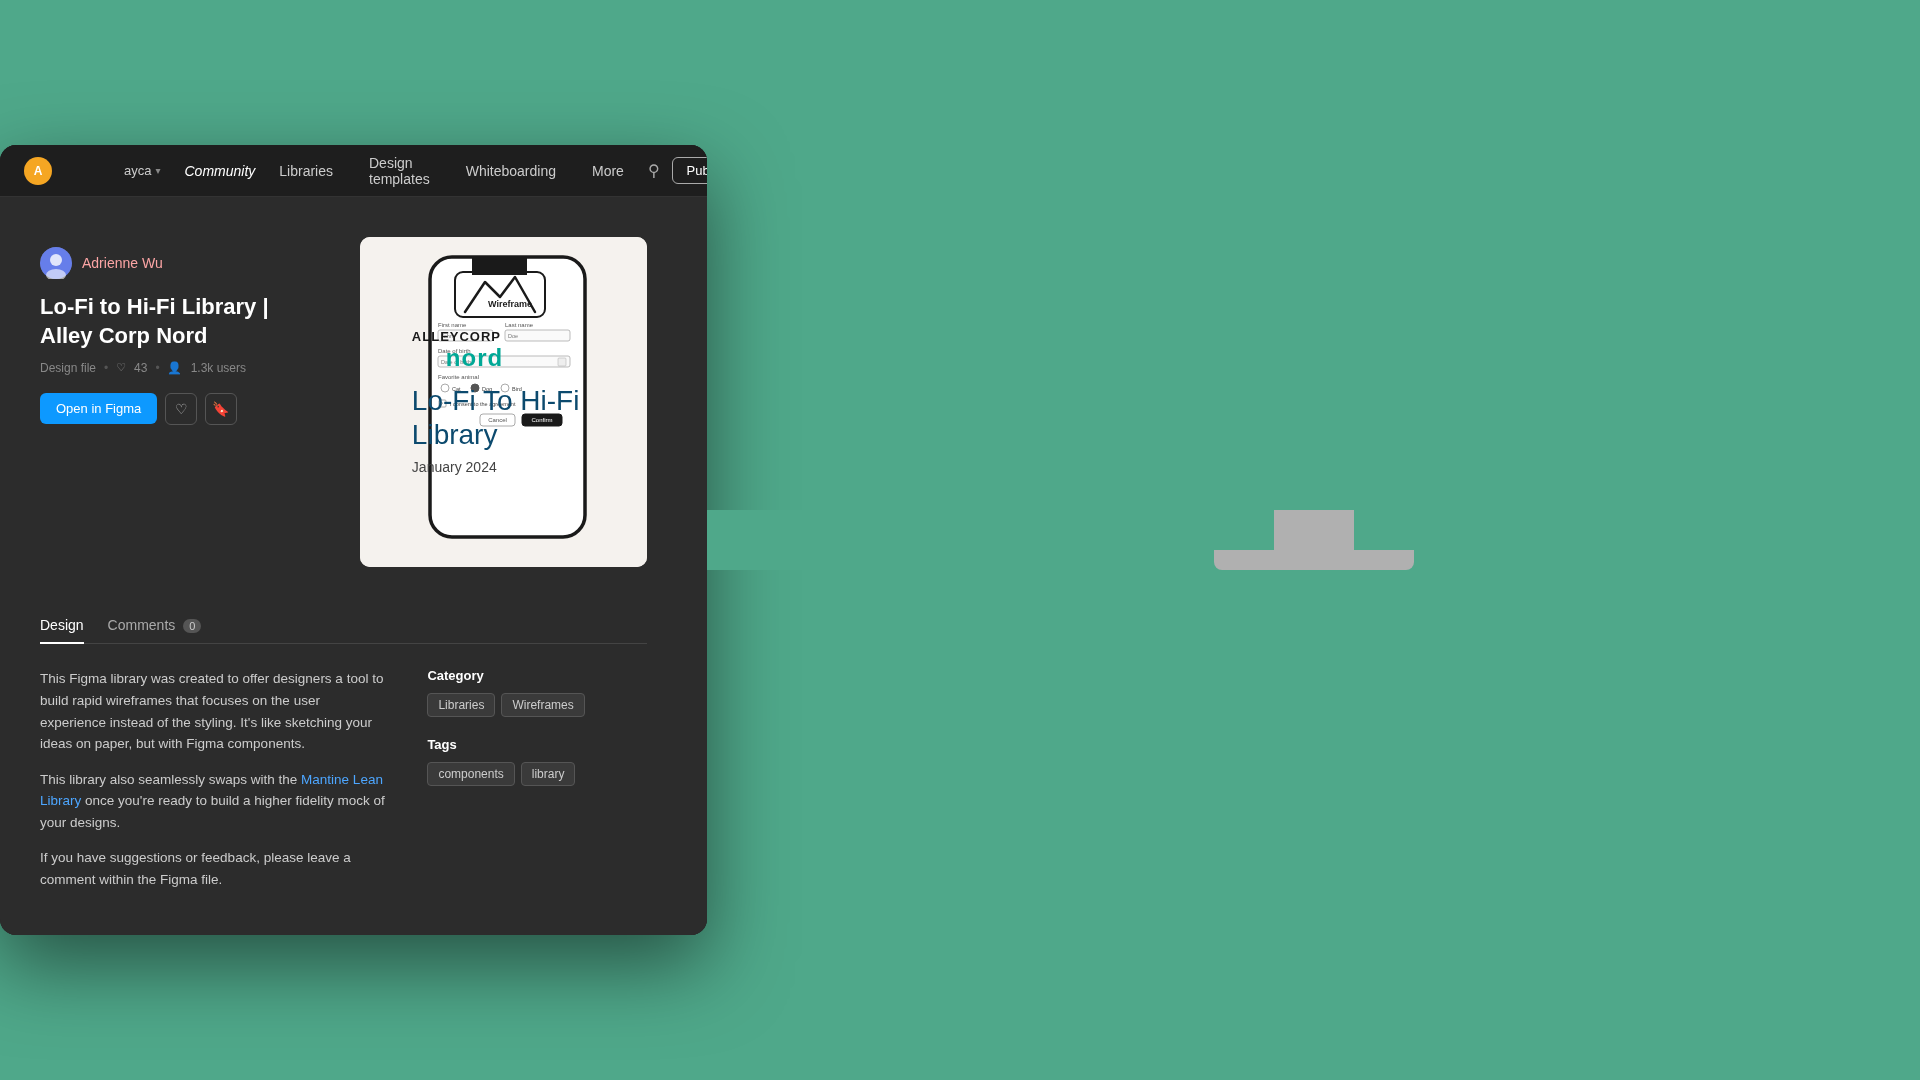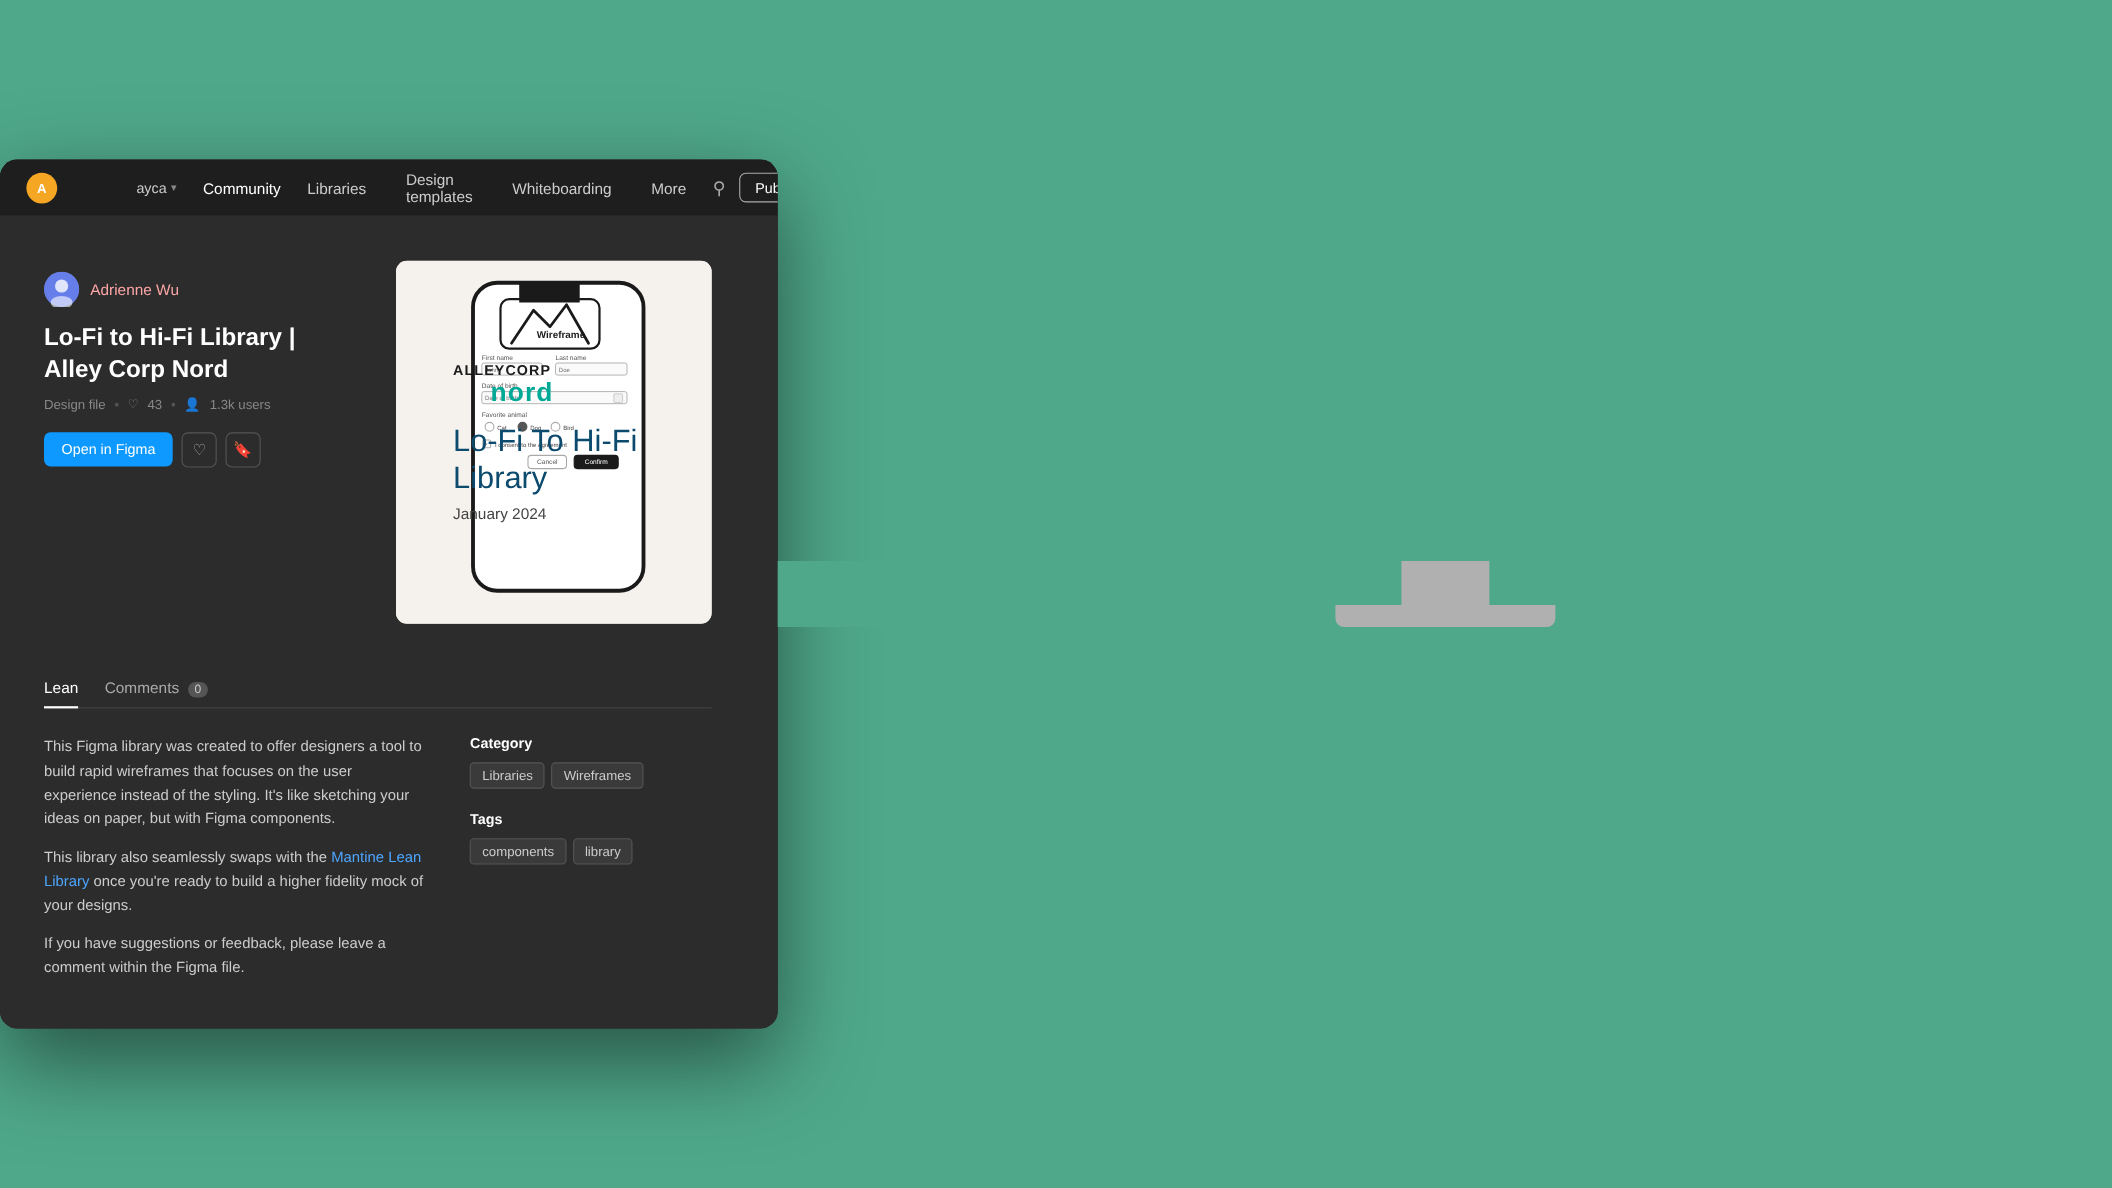--- a/index.html
+++ b/index.html
@@ -76,20 +76,21 @@
     }
     .nav-chevron {
       font-size: 10px;
       color: #888;
     }
     .nav-community {
       color: #ffffff;
       font-size: 14px;
       font-weight: 500;
       cursor: pointer;
+      font-style: italic;
     }
     .nav-center {
       flex: 1;
       display: flex;
       align-items: center;
       justify-content: center;
       gap: 36px;
     }
     .nav-link {
       color: #cccccc;
@@ -454,21 +455,21 @@
               <div class="preview-date">January 2024</div>
             </div>
           </div>
         </div>
       </div>
     </div>
 
     <div class="tab-section">
       <div class="tabs-row">
         <div class="tab active">
-          <span>Lean</span>
+          <span>Design</span>
         </div>
         <div class="tab">
           <span>Comments</span>
           <span class="tab-badge">0</span>
         </div>
       </div>
       <div class="body-layout">
         <div class="body-main">
           <p>This Figma library was created to offer designers a tool to build rapid wireframes that focuses on the user experience instead of the styling. It's like sketching your ideas on paper, but with Figma components.</p>
           <p>

